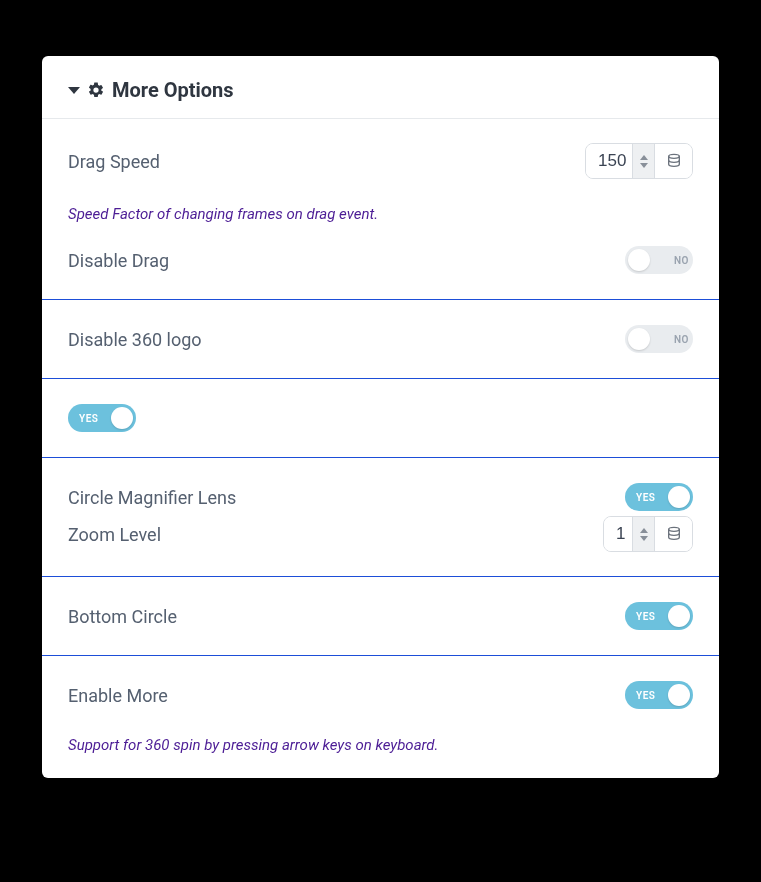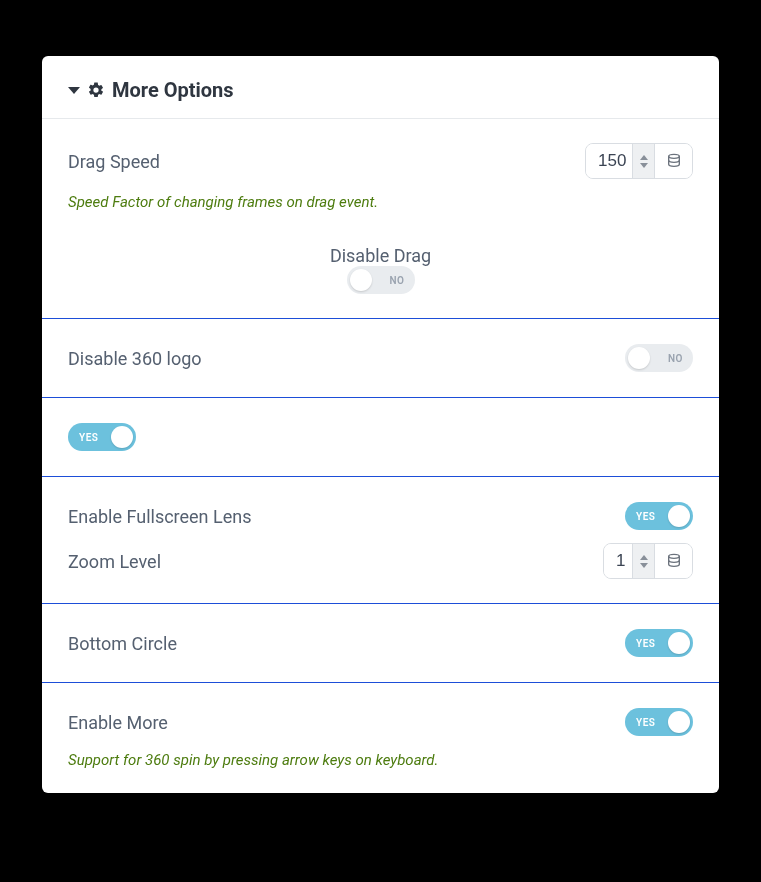--- a/index.html
+++ b/index.html
@@ -42,31 +42,31 @@
       padding: 24px 26px;
       border-bottom: 1px solid #1d4ed8;
     }
     .section:last-child { border-bottom: none; }
     .row {
       display: flex;
       align-items: center;
       justify-content: space-between;
       min-height: 30px;
     }
-    .row + .row { margin-top: 12px; }
+    .row + .row { margin-top: 4px; }
     .label {
       font-size: 18px;
       color: #556070;
       font-weight: 400;
     }
     .hint {
-      margin-top: 14px;
+      margin-top: 26px;
       font-size: 15px;
       font-style: italic;
-      color: #4d7c0f;
+      color: #4c1d95;
     }
     
     .toggle {
       width: 68px;
       height: 28px;
       border-radius: 14px;
       position: relative;
       cursor: pointer;
       display: flex;
       align-items: center;
@@ -86,21 +86,21 @@
       box-shadow: 0 1px 2px rgba(0,0,0,0.15);
     }
     .toggle.off .knob { left: 3px; }
     .toggle.on .knob { right: 3px; }
     .toggle .tlabel {
       font-size: 10px;
       font-weight: 600;
       letter-spacing: 0.5px;
       position: absolute;
     }
-    .toggle.off .tlabel { color: #9aa3af; right: 10px; }
+    .toggle.off .tlabel { color: #9aa3af; right: 4px; }
     .toggle.on .tlabel  { color: #fff; left: 11px; }
     
     .stepper-group {
       display: flex;
       align-items: stretch;
       height: 36px;
       border: 1px solid #d9dde2;
       border-radius: 8px;
       overflow: hidden;
     }
@@ -179,21 +179,21 @@
           <svg width="16" height="16" viewBox="0 0 24 24" fill="none" stroke="#6b727c" stroke-width="2">
             <ellipse cx="12" cy="5" rx="8" ry="3"></ellipse>
             <path d="M4 5v6c0 1.66 3.58 3 8 3s8-1.34 8-3V5"></path>
             <path d="M4 11v6c0 1.66 3.58 3 8 3s8-1.34 8-3v-6"></path>
           </svg>
         </div>
       </div>
     </div>
     <div class="hint">Speed Factor of changing frames on drag event.</div>
 
-    <div class="row" style="margin-top:34px;flex-direction:column;">
+    <div class="row" style="margin-top:22px;">
       <span class="label">Disable Drag</span>
       <div class="toggle off">
         <span class="tlabel">NO</span>
         <span class="knob"></span>
       </div>
     </div>
   </div>
 
   <div class="section">
     <div class="row">
@@ -209,21 +209,21 @@
     <div class="row">
       <div class="toggle on">
         <span class="tlabel">YES</span>
         <span class="knob"></span>
       </div>
     </div>
   </div>
 
   <div class="section">
     <div class="row">
-      <span class="label">Enable Fullscreen Lens</span>
+      <span class="label">Circle Magnifier Lens</span>
       <div class="toggle on">
         <span class="tlabel">YES</span>
         <span class="knob"></span>
       </div>
     </div>
     <div class="row">
       <span class="label">Zoom Level</span>
       <div class="stepper-group">
         <div class="stepper-input sz-narrow">
           <input type="text" value="1" style="">

